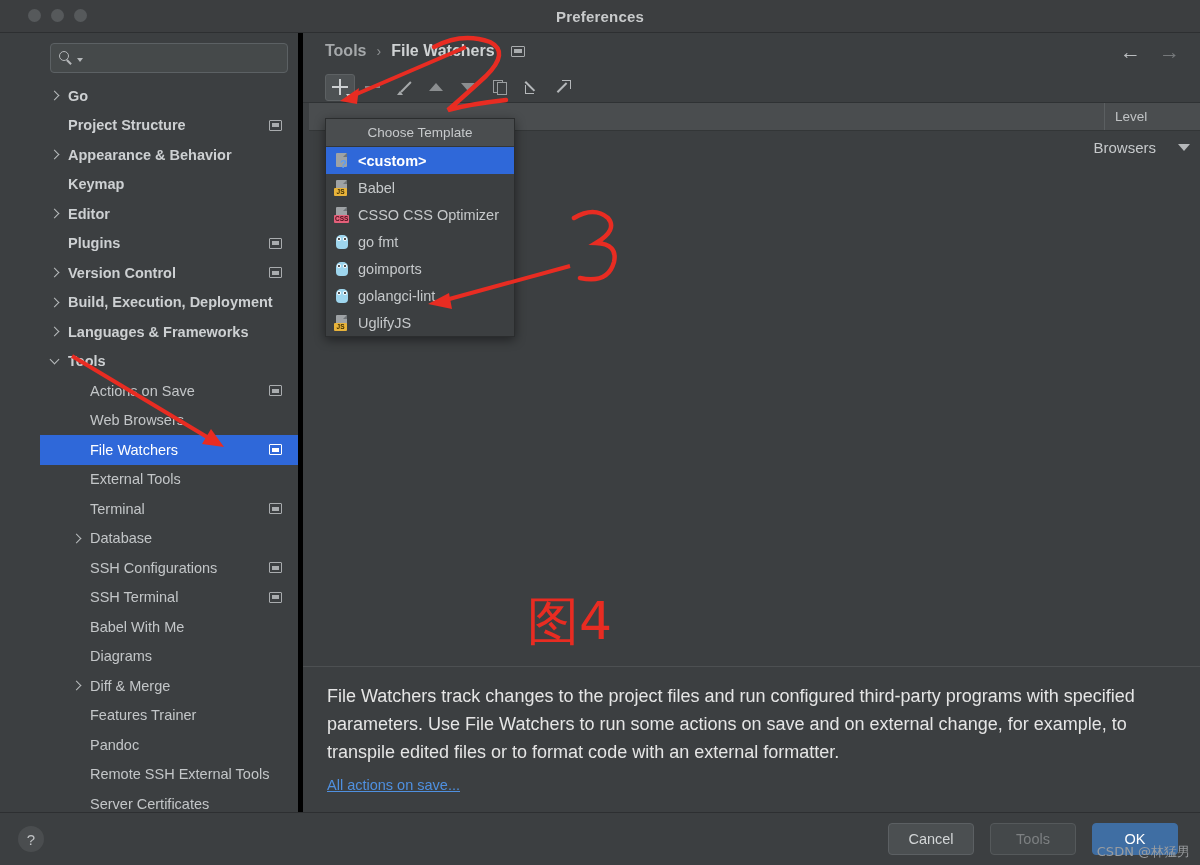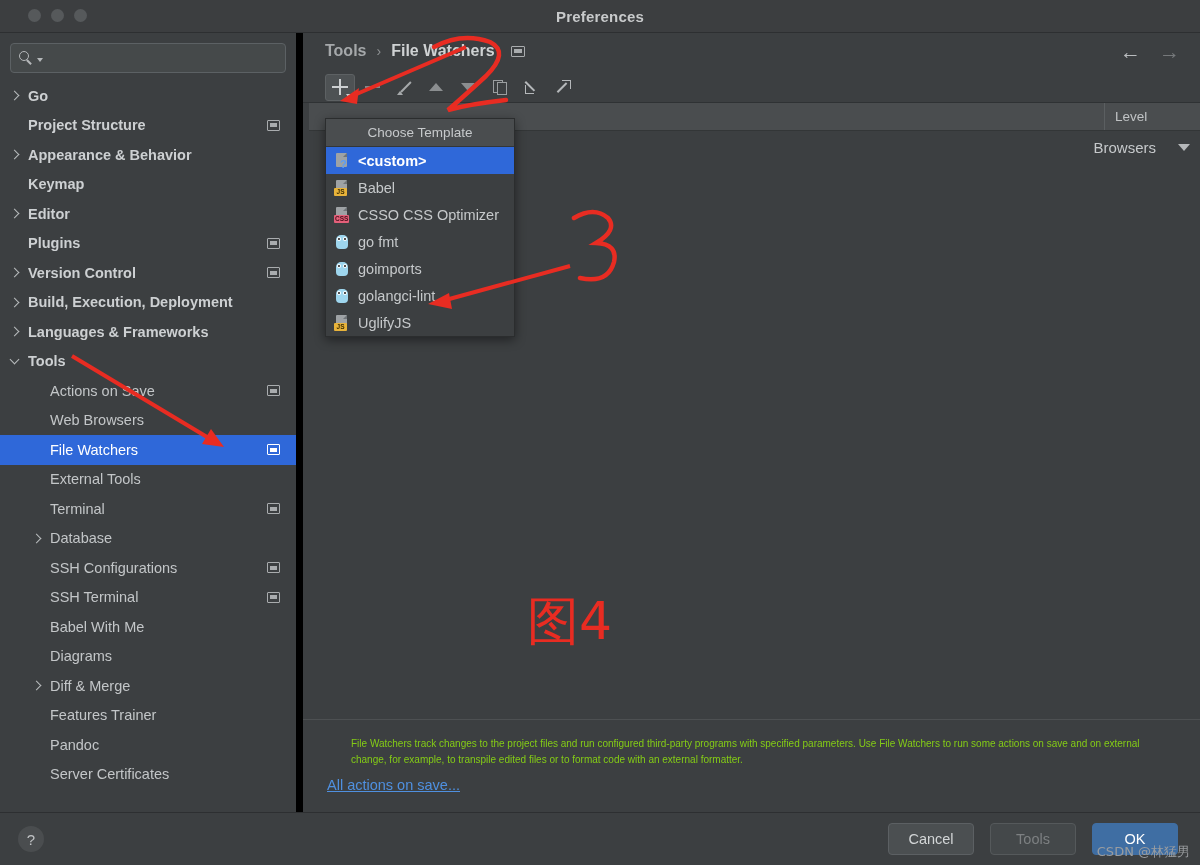--- a/index.html
+++ b/index.html
@@ -30,22 +30,23 @@
     width: 100%; text-align: center;
     color: #c8cacb; font-size: 15px; font-weight: bold;
     letter-spacing: .2px;
   }
 
   
   .sidebar {
     position: absolute; left: 0; top: 33px;
     width: 303px; height: 779px;
     background: #3c3f41;
-    border-right: 7px solid #000000;
+    border-right: 5px solid #000000;
     overflow: hidden;
+    padding-left: 40px;
   }
   .search-wrap { padding: 10px 10px 0 10px; }
   .search-box {
     height: 30px; background: #45494a;
     border: 1px solid #5c6164; border-radius: 4px;
     display: flex; align-items: center; padding: 0 8px;
   }
   .magnifier { position: relative; width: 16px; height: 16px; }
   .magnifier .circ {
     position: absolute; left: 0; top: 1px;
@@ -306,21 +307,21 @@
     width: 1.8px; height: 1.8px; background: #222; border-radius: 50%;
   }
 
   
   .desc-area {
     position: absolute; left: 0; bottom: 0;
     width: 897px; padding: 16px 24px 18px 24px;
     border-top: 1px solid #4d5052;
   }
   .desc-text {
-    color: #84cc16; font-size: 10px; line-height: 1.55; margin-left: 24px;
+    color: #e5e5e5; font-size: 18px; line-height: 1.55;
   }
   .desc-link {
     display: inline-block; margin-top: 10px;
     color: #4f90e0; font-size: 14.5px;
   }
 
   
   .footer {
     position: absolute; left: 0; bottom: 0;
     width: 1200px; height: 53px;
@@ -498,20 +499,24 @@
           </span>
           <span class="lbl">Diff &amp; Merge</span>
         </div>
         <div class="tree-row">
           <span class="arrow-slot" style="margin-left: 22px;"></span>
           <span class="lbl">Features Trainer</span>
         </div>
         <div class="tree-row">
           <span class="arrow-slot" style="margin-left: 22px;"></span>
           <span class="lbl">Pandoc</span>
+        </div>
+        <div class="tree-row">
+          <span class="arrow-slot" style="margin-left: 22px;"></span>
+          <span class="lbl">Remote SSH External Tools</span>
         </div>
         <div class="tree-row">
           <span class="arrow-slot" style="margin-left: 22px;"></span>
           <span class="lbl">Server Certificates</span>
         </div>
       </div>
   </div>
 
   <div class="main">
 

